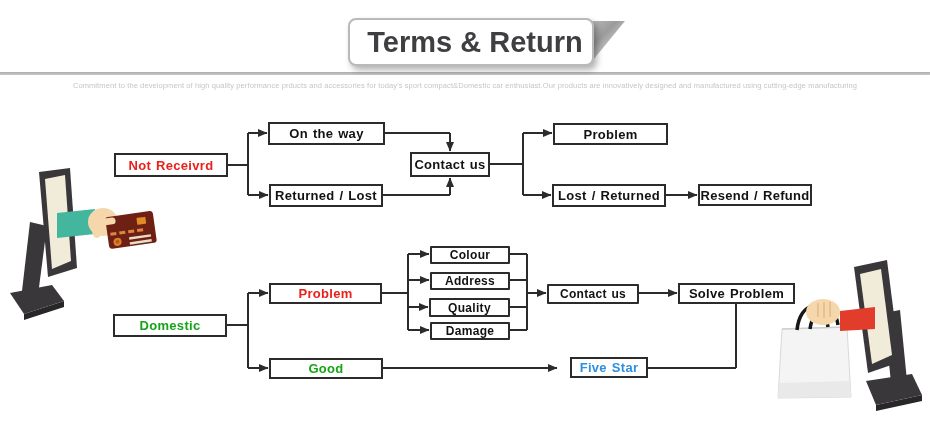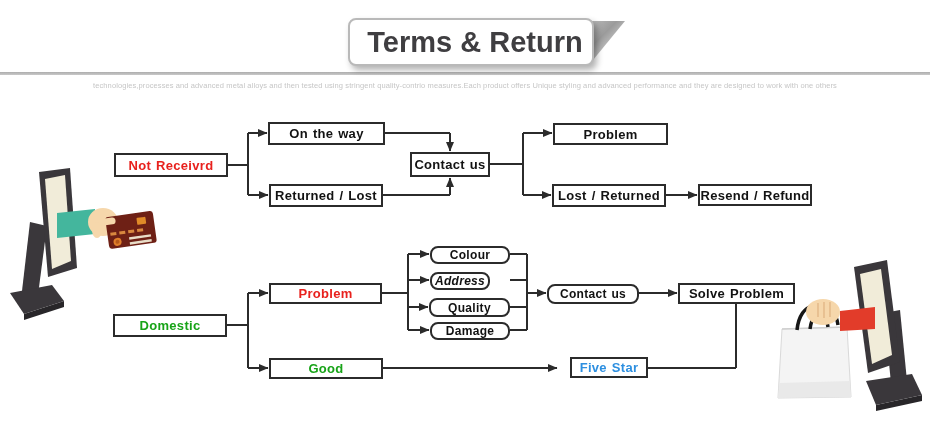--- a/index.html
+++ b/index.html
@@ -29,55 +29,55 @@
     color:#c6c6c6;font-size:7.5px;line-height:9.5px;letter-spacing:.1px;
   }
   
   .node{
     position:absolute;box-sizing:border-box;background:#fff;
     border:2px solid var(--line,#2b2b2b);border-radius:0;
     display:flex;align-items:center;justify-content:center;
     font-weight:bold;font-size:13px;color:#121212;
     letter-spacing:.3px;word-spacing:1px;white-space:nowrap;z-index:3;
   }
-  .node.small{font-size:12px;border-radius:8px;}
+  .node.small{font-size:12px;border-radius:1px;}
   .red{color:var(--red,#e8211d);text-align:center;}
   .green{color:var(--green,#17a317);}
   .blue{color:var(--blue,#2d8fe0);}
   .n-not-receivrd {left:114px;top:153px;width:114px;height:24px;}
   .n-on-the-way   {left:268px;top:122px;width:117px;height:23px;}
   .n-returned-lost{left:269px;top:184px;width:114px;height:23px;}
   .n-contact-us-1 {left:410px;top:152px;width:80px; height:25px;}
   .n-received     {left:553px;top:123px;width:115px;height:22px;}
   .n-lost-returned{left:552px;top:184px;width:114px;height:23px;}
   .n-resend-refund{left:698px;top:184px;width:114px;height:22px;}
   .n-receivrd     {left:113px;top:314px;width:114px;height:23px;}
   .n-problem      {left:269px;top:283px;width:113px;height:21px;}
   .n-good         {left:269px;top:358px;width:114px;height:21px;}
   .n-colour       {left:430px;top:246px;width:80px;height:18px;}
-  .n-address      {left:430px;top:272px;width:60px;height:18px;font-style:italic;}
+  .n-address      {left:430px;top:272px;width:80px;height:18px;}
   .n-quality      {left:429px;top:298px;width:81px;height:19px;}
   .n-damage      {left:430px;top:322px;width:80px;height:18px;}
   .n-contact-us-2 {left:547px;top:284px;width:92px;height:20px;}
   .n-solve-problem{left:678px;top:283px;width:117px;height:21px;}
   .n-five-star    {left:558px;top:357px;width:78px;height:21px;margin-left:12px;}
   
   .connectors,.illus{position:absolute;pointer-events:none;}
   .connectors{left:0;top:0;z-index:2;}
   .illus-left{left:0;top:160px;z-index:1;}
   .illus-right{left:760px;top:255px;z-index:1;}
 </style>
 </head>
 <body>
 
 <div class="title-ribbon"></div>
 <div class="title-box">Terms &amp; Return</div>
 <div class="divider"></div>
 <div class="desc">
-  <div>technologies,processes and advanced metal alloys and then tested using stringent quality-contrio measures.Each  product offers Unique styling and advanced performance and they are designed to work with one others</div>
+  <div>Commitment to the development of high quality performance prducts and accessories for today's sport compact&amp;Domestic car enthusiast.Our products are innovatively designed and manufactured using cutting-edge manufacturing</div>
 </div>
 
 <svg class="connectors" width="930" height="421" viewBox="0 0 930 421">
   <defs>
     <marker id="arr" markerWidth="10" markerHeight="8" refX="9" refY="4" orient="auto" markerUnits="userSpaceOnUse">
       <path d="M0,0 L9.5,4 L0,8 z" fill="#2b2b2b"></path>
     </marker>
   </defs>
   <g stroke="#2b2b2b" stroke-width="2" fill="none">
 

